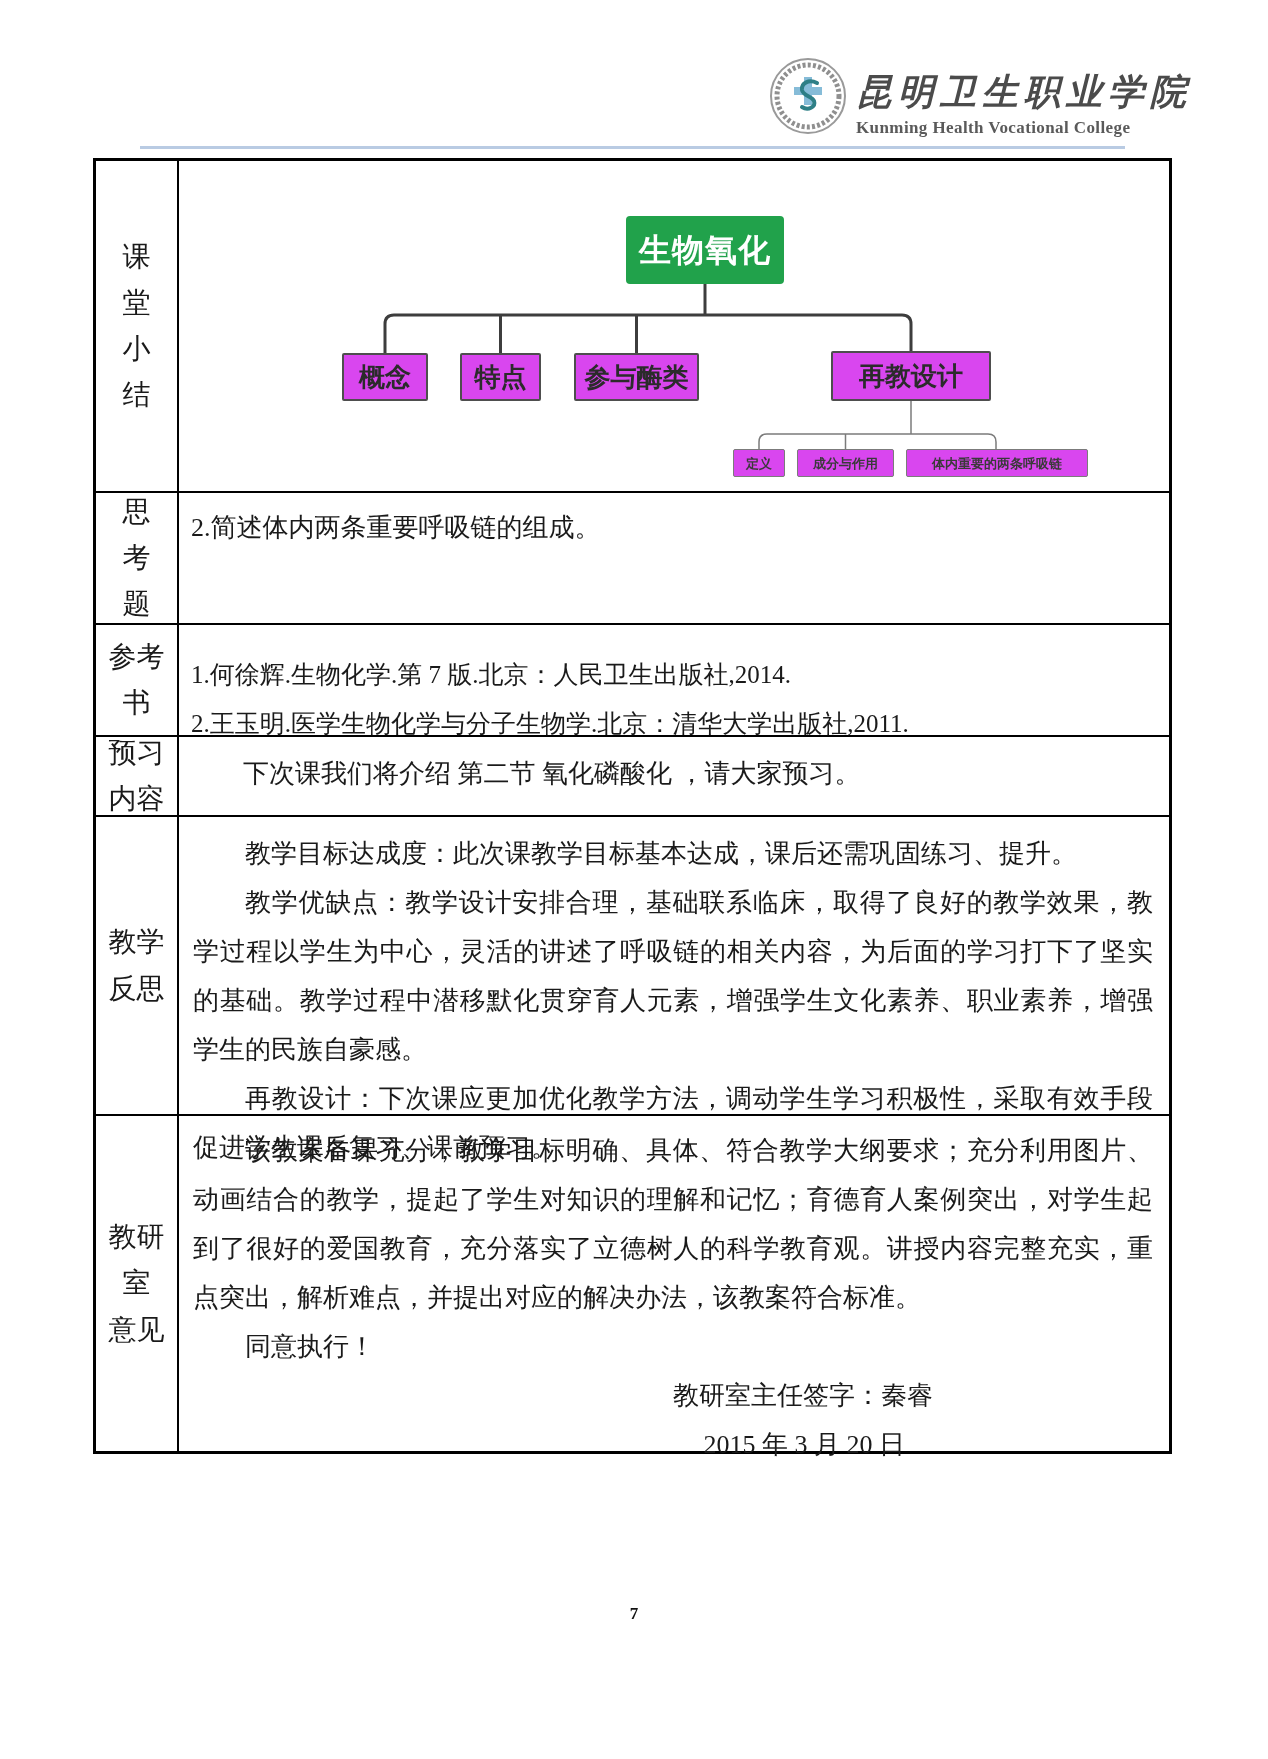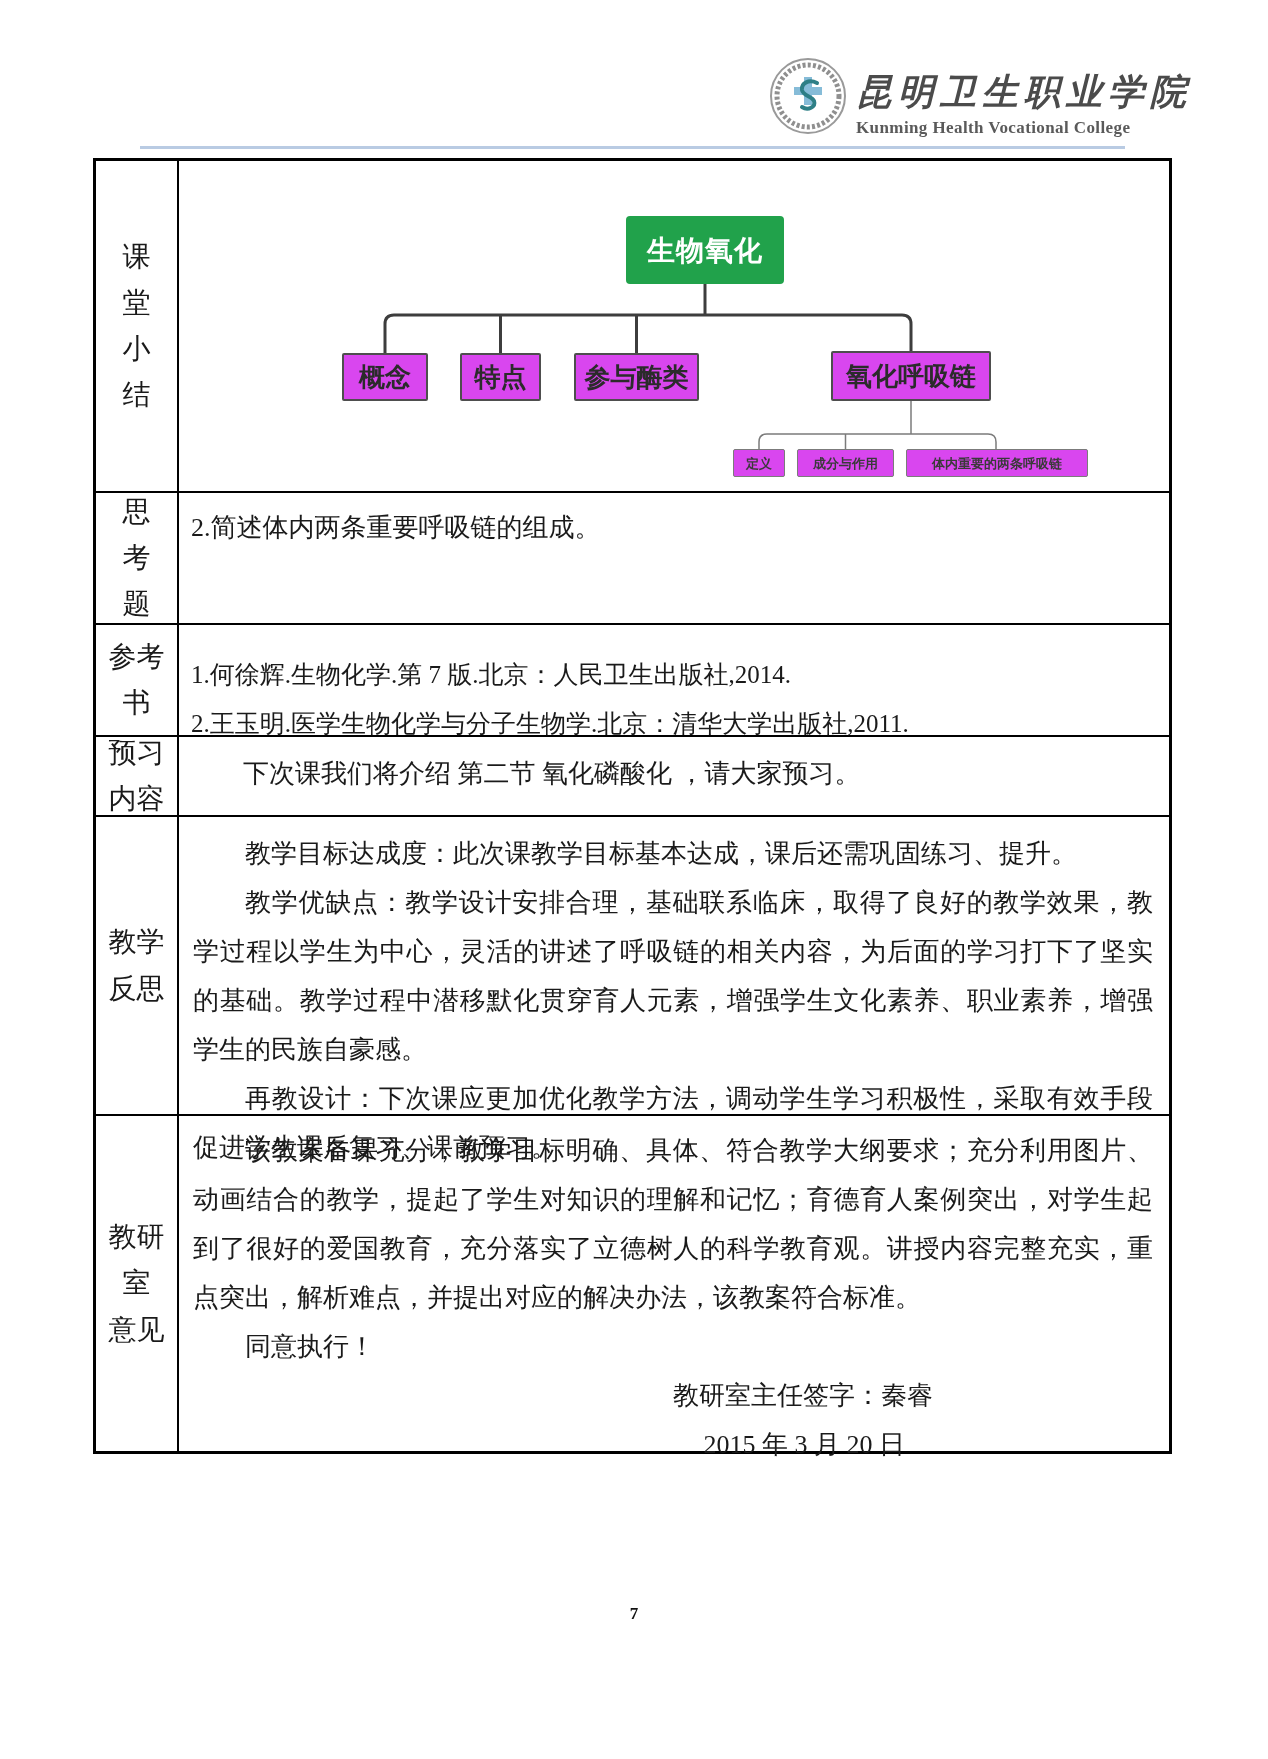--- a/index.html
+++ b/index.html
@@ -53,21 +53,21 @@
   
   .diagram{position:relative;width:994px;height:330px;}
   .diagram svg{position:absolute;left:0;top:0;}
   .node{
     position:absolute;display:flex;align-items:center;justify-content:center;
     font-family:"Liberation Sans","DejaVu Sans",sans-serif;box-sizing:border-box;
     background:#d946ef;white-space:nowrap;
   }
   .node-root{
     left:447px;top:55px;width:158px;height:68px;border-radius:4px;
-    color:#fff;font-size:28px;font-weight:bold;letter-spacing:1px;
+    color:#fff;font-size:32px;font-weight:bold;letter-spacing:1px;
   }
   .node-child{
     border:2.5px solid #4e4e4e;border-radius:2px;color:#2b2b2b;
     font-size:26px;font-weight:bold;top:192px;height:48px;
   }
   .node-c0{left:163px;width:86px;}
   .node-c1{left:281px;width:81px;}
   .node-c2{left:395px;width:125px;}
   .node-c3{left:652px;top:190px;width:160px;height:50px;}
   .node-grand{
@@ -120,21 +120,21 @@
           <g fill="none" stroke="#7b7b7b" stroke-width="1.5">
             <path d="M732 240 V273"></path>
             <path d="M580 288 V281 Q580 273 588 273 H809 Q817 273 817 281 V288"></path>
             <path d="M666.5 273 V288"></path>
           </g>
         </svg>
         <div class="node node-root" style="background:#21a24b">生物氧化</div>
         <div class="node node-child node-c0">概念</div>
         <div class="node node-child node-c1">特点</div>
         <div class="node node-child node-c2">参与酶类</div>
-        <div class="node node-child node-c3">氧化呼吸链</div>
+        <div class="node node-child node-c3">再教设计</div>
         <div class="node node-grand node-g0">定义</div>
         <div class="node node-grand node-g1">成分与作用</div>
         <div class="node node-grand node-g2">体内重要的两条呼吸链</div>
       </div>
     </div>
   </div>
 
   <div class="t-row row-questions">
     <div class="t-label">思
 考

